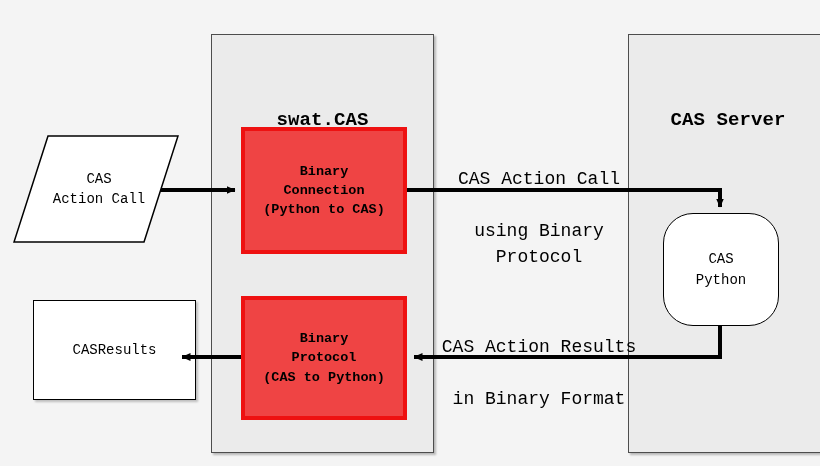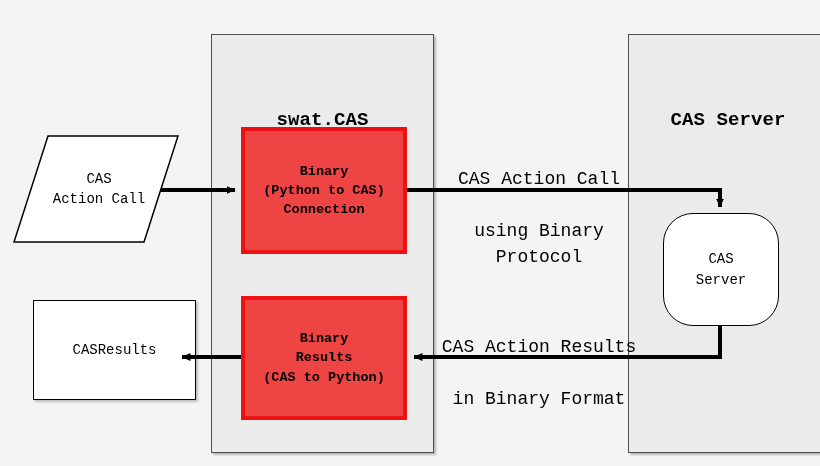--- a/index.html
+++ b/index.html
@@ -171,41 +171,41 @@
       <div>
         <div>CAS</div>
         <div>Action Call</div>
       </div>
     </div>
   </div>
 
   <div class="red-box" id="box-binary-connection">
     <div>
       <div>Binary</div>
+      <div>Connection</div>
       <div>(Python to CAS)</div>
-      <div>Connection</div>
     </div>
   </div>
 
   <div class="red-box" id="box-binary-results">
     <div>
       <div>Binary</div>
-      <div>Results</div>
+      <div>Protocol</div>
       <div>(CAS to Python)</div>
     </div>
   </div>
 
   <div class="white-box" id="box-casresults">
     <div>CASResults</div>
   </div>
 
   <div id="box-cas-action">
     <div>
       <div>CAS</div>
-      <div>Server</div>
+      <div>Python</div>
     </div>
   </div>
 
   <div class="edge-label" id="label-request">
     <div>CAS Action Call</div>
     <div>using Binary Protocol</div>
   </div>
 
   <div class="edge-label" id="label-response">
     <div>CAS Action Results</div>

